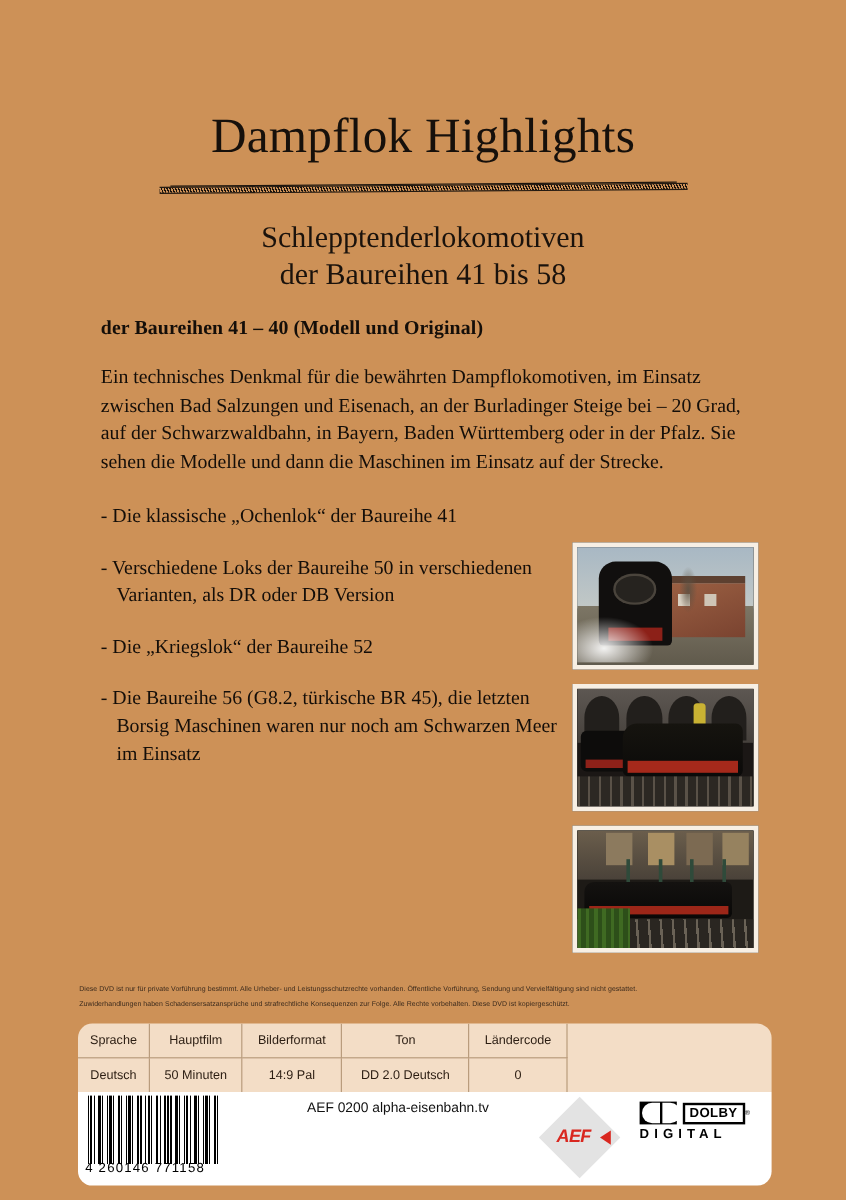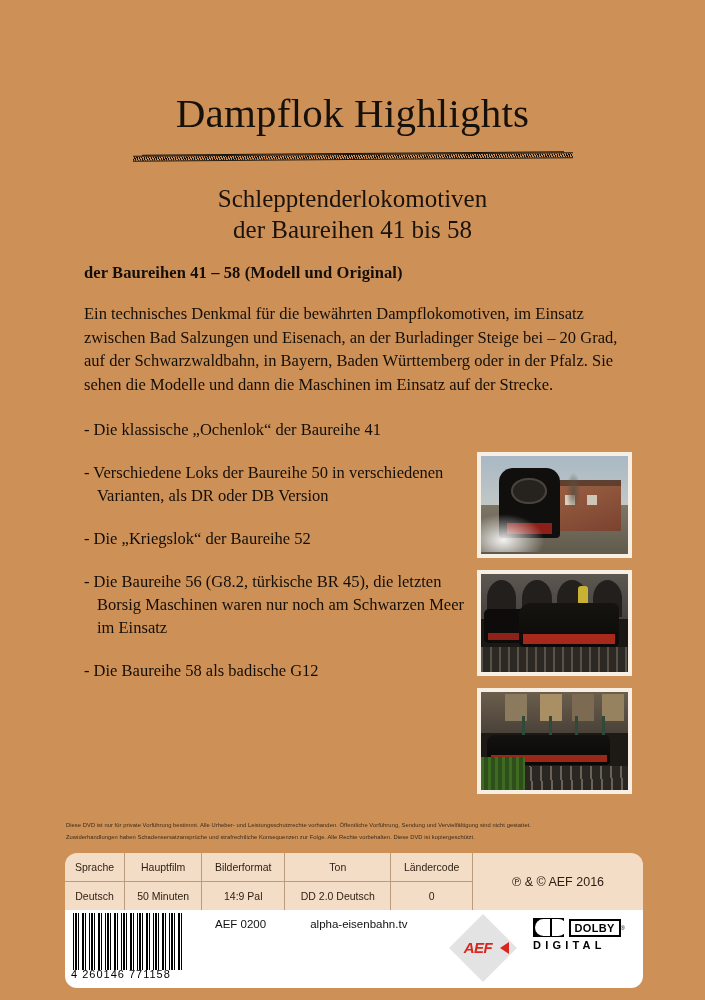--- a/index.html
+++ b/index.html
@@ -271,21 +271,21 @@
     white-space: nowrap;
   }
   .pub-info {
     position: absolute;
     left: 150px;
     top: 8px;
     font-family: "Liberation Sans", sans-serif;
     color: #111;
   }
   .pub-row1 { font-size: 11.5px; margin-bottom: 18px; }
-  .pub-row1 .code { display: inline-block; width: 92px; }
+  .pub-row1 .code { display: inline-block; width: 92px; text-align: right; }
   .pub-credit { font-size: 9.5px; line-height: 13.5px; color: #111; }
 
   .aef-logo {
     position: absolute;
     left: 385px;
     top: 5px;
     width: 66px;
     height: 66px;
   }
   .aef-logo .diamond {
@@ -374,29 +374,28 @@
       <div class="bar"></div>
     </div>
     <div class="subtitle">
       <div>Schlepptenderlokomotiven</div>
       <div>der Baureihen 41 bis 58</div>
     </div>
   </div>
 
   <div class="body-col">
     <div class="lead">
-      <div>der Baureihen 41 – 58 (Modell und Original)</div>
+      <div>der Baureihen 41 – 40 (Modell und Original)</div>
     </div>
     <p class="intro">Ein technisches Denkmal für die bewährten Dampflokomotiven, im Einsatz zwischen Bad Salzungen und Eisenach, an der Burladinger Steige bei – 20 Grad, auf der Schwarzwaldbahn, in Bayern, Baden Württemberg oder in der Pfalz. Sie sehen die Modelle und dann die Maschinen im Einsatz auf der Strecke.</p>
     <ul class="bullets">
       <li>- Die klassische „Ochenlok“ der Baureihe 41</li>
       <li>- Verschiedene Loks der Baureihe 50 in verschiedenen Varianten, als DR oder DB Version</li>
       <li>- Die „Kriegslok“ der Baureihe 52</li>
       <li>- Die Baureihe 56 (G8.2, türkische BR 45), die letzten Borsig Maschinen waren nur noch am Schwarzen Meer im Einsatz</li>
-      <li>- Die Baureihe 58 als badische G12</li>
     </ul>
   </div>
 
   <div class="photos">
     <div class="photo">
       <div class="photo-inner p1">
         <div class="sky"></div>
           <div class="ground"></div>
         <div class="house"></div>
           <div class="tree"></div>
@@ -452,21 +451,20 @@
       </tr>
       <tr>
         <td class="first">Deutsch</td>
         <td>50 Minuten</td>
         <td>14:9 Pal</td>
         <td>DD 2.0 Deutsch</td>
         <td>0</td>
       </tr>
     </tbody>
       </table>
-    <div class="copyright-cell">℗ &amp; © AEF 2016</div>
   </div>
 
   <div class="bottom-panel">
     <div class="barcode"></div>
     <div class="barcode-digits">4  260146 771158</div>
 
     <div class="pub-info">
       <div class="pub-row1">
         <span class="code">AEF 0200</span>
         <span>alpha-eisenbahn.tv</span>

